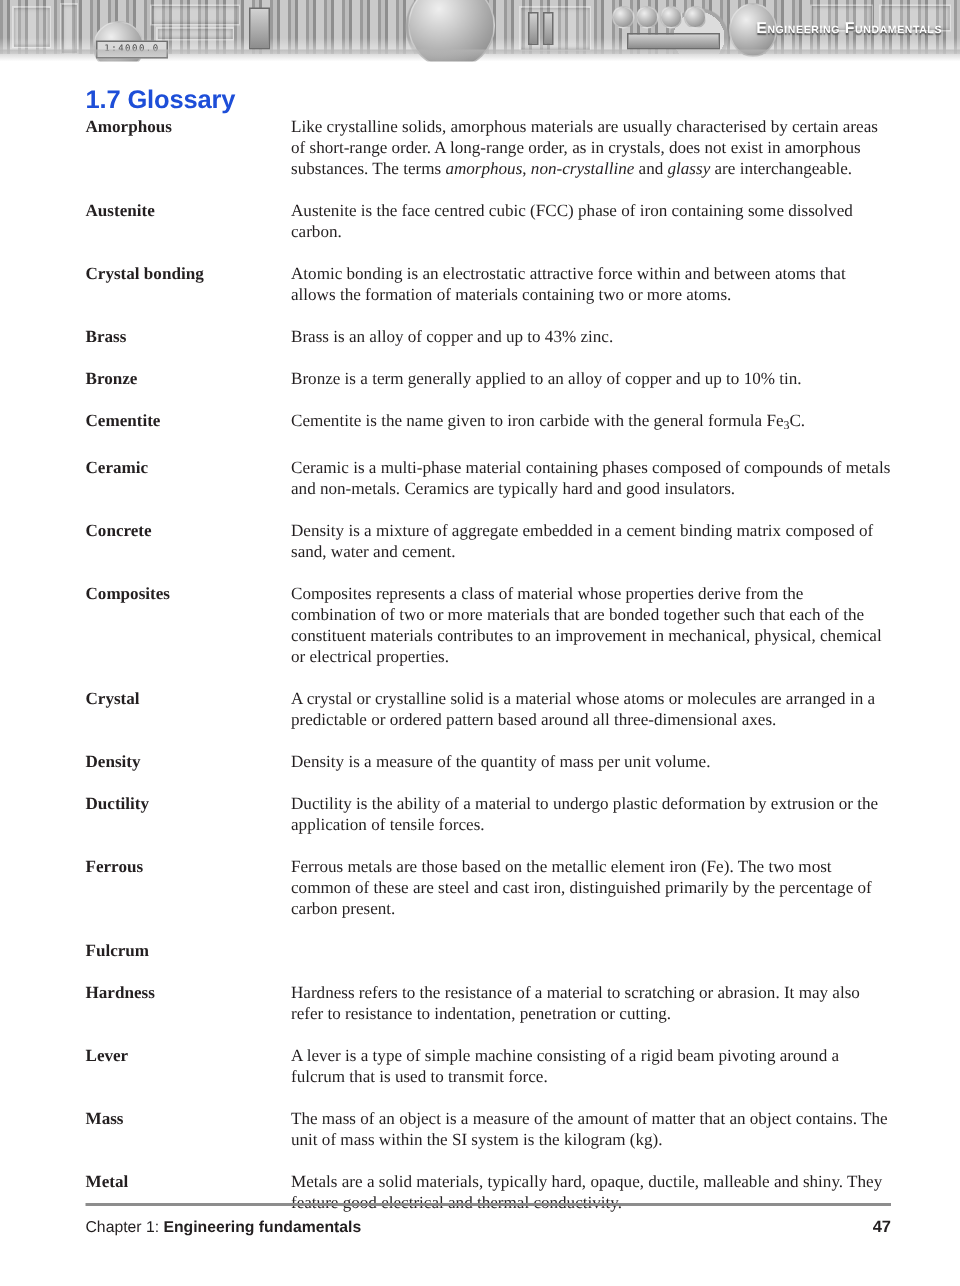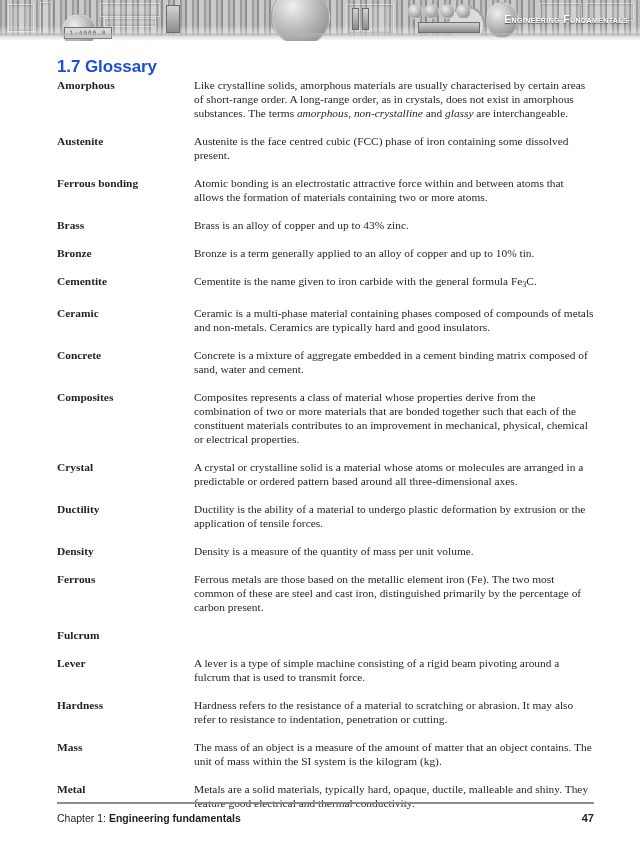--- a/index.html
+++ b/index.html
@@ -186,76 +186,76 @@
 
 <h1 class="section-title">1.7 Glossary</h1>
 
 <div class="glossary" id="glossary-list">
     <div class="glossary-entry">
       <div class="entry-term">Amorphous</div>
       <div class="entry-def">Like crystalline solids, amorphous materials are usually characterised by certain areas of short-range order. A long-range order, as in crystals, does not exist in amorphous substances. The terms <i>amorphous</i>, <i>non-crystalline</i> and <i>glassy</i> are interchangeable.</div>
     </div>
     <div class="glossary-entry">
       <div class="entry-term">Austenite</div>
-      <div class="entry-def">Austenite is the face centred cubic (FCC) phase of iron containing some dissolved present.</div>
-    </div>
-    <div class="glossary-entry">
-      <div class="entry-term">Ferrous bonding</div>
+      <div class="entry-def">Austenite is the face centred cubic (FCC) phase of iron containing some dissolved carbon.</div>
+    </div>
+    <div class="glossary-entry">
+      <div class="entry-term">Crystal bonding</div>
       <div class="entry-def">Atomic bonding is an electrostatic attractive force within and between atoms that allows the formation of materials containing two or more atoms.</div>
     </div>
     <div class="glossary-entry">
       <div class="entry-term">Brass</div>
       <div class="entry-def">Brass is an alloy of copper and up to 43% zinc.</div>
     </div>
     <div class="glossary-entry">
       <div class="entry-term">Bronze</div>
       <div class="entry-def">Bronze is a term generally applied to an alloy of copper and up to 10% tin.</div>
     </div>
     <div class="glossary-entry">
       <div class="entry-term">Cementite</div>
       <div class="entry-def">Cementite is the name given to iron carbide with the general formula Fe<sub>3</sub>C.</div>
     </div>
     <div class="glossary-entry">
       <div class="entry-term">Ceramic</div>
       <div class="entry-def">Ceramic is a multi-phase material containing phases composed of compounds of metals and non-metals. Ceramics are typically hard and good insulators.</div>
     </div>
     <div class="glossary-entry">
       <div class="entry-term">Concrete</div>
-      <div class="entry-def">Concrete is a mixture of aggregate embedded in a cement binding matrix composed of sand, water and cement.</div>
+      <div class="entry-def">Density is a mixture of aggregate embedded in a cement binding matrix composed of sand, water and cement.</div>
     </div>
     <div class="glossary-entry">
       <div class="entry-term">Composites</div>
       <div class="entry-def">Composites represents a class of material whose properties derive from the combination of two or more materials that are bonded together such that each of the constituent materials contributes to an improvement in mechanical, physical, chemical or electrical properties.</div>
     </div>
     <div class="glossary-entry">
       <div class="entry-term">Crystal</div>
       <div class="entry-def">A crystal or crystalline solid is a material whose atoms or molecules are arranged in a predictable or ordered pattern based around all three-dimensional axes.</div>
     </div>
     <div class="glossary-entry">
+      <div class="entry-term">Density</div>
+      <div class="entry-def">Density is a measure of the quantity of mass per unit volume.</div>
+    </div>
+    <div class="glossary-entry">
       <div class="entry-term">Ductility</div>
       <div class="entry-def">Ductility is the ability of a material to undergo plastic deformation by extrusion or the application of tensile forces.</div>
     </div>
     <div class="glossary-entry">
-      <div class="entry-term">Density</div>
-      <div class="entry-def">Density is a measure of the quantity of mass per unit volume.</div>
-    </div>
-    <div class="glossary-entry">
       <div class="entry-term">Ferrous</div>
       <div class="entry-def">Ferrous metals are those based on the metallic element iron (Fe). The two most common of these are steel and cast iron, distinguished primarily by the percentage of carbon present.</div>
     </div>
     <div class="glossary-entry">
       <div class="entry-term">Fulcrum</div>
     </div>
     <div class="glossary-entry">
+      <div class="entry-term">Hardness</div>
+      <div class="entry-def">Hardness refers to the resistance of a material to scratching or abrasion. It may also refer to resistance to indentation, penetration or cutting.</div>
+    </div>
+    <div class="glossary-entry">
       <div class="entry-term">Lever</div>
       <div class="entry-def">A lever is a type of simple machine consisting of a rigid beam pivoting around a fulcrum that is used to transmit force.</div>
-    </div>
-    <div class="glossary-entry">
-      <div class="entry-term">Hardness</div>
-      <div class="entry-def">Hardness refers to the resistance of a material to scratching or abrasion. It may also refer to resistance to indentation, penetration or cutting.</div>
     </div>
     <div class="glossary-entry">
       <div class="entry-term">Mass</div>
       <div class="entry-def">The mass of an object is a measure of the amount of matter that an object contains. The unit of mass within the SI system is the kilogram (kg).</div>
     </div>
     <div class="glossary-entry">
       <div class="entry-term">Metal</div>
       <div class="entry-def">Metals are a solid materials, typically hard, opaque, ductile, malleable and shiny. They feature good electrical and thermal conductivity.</div>
     </div>
   </div>

